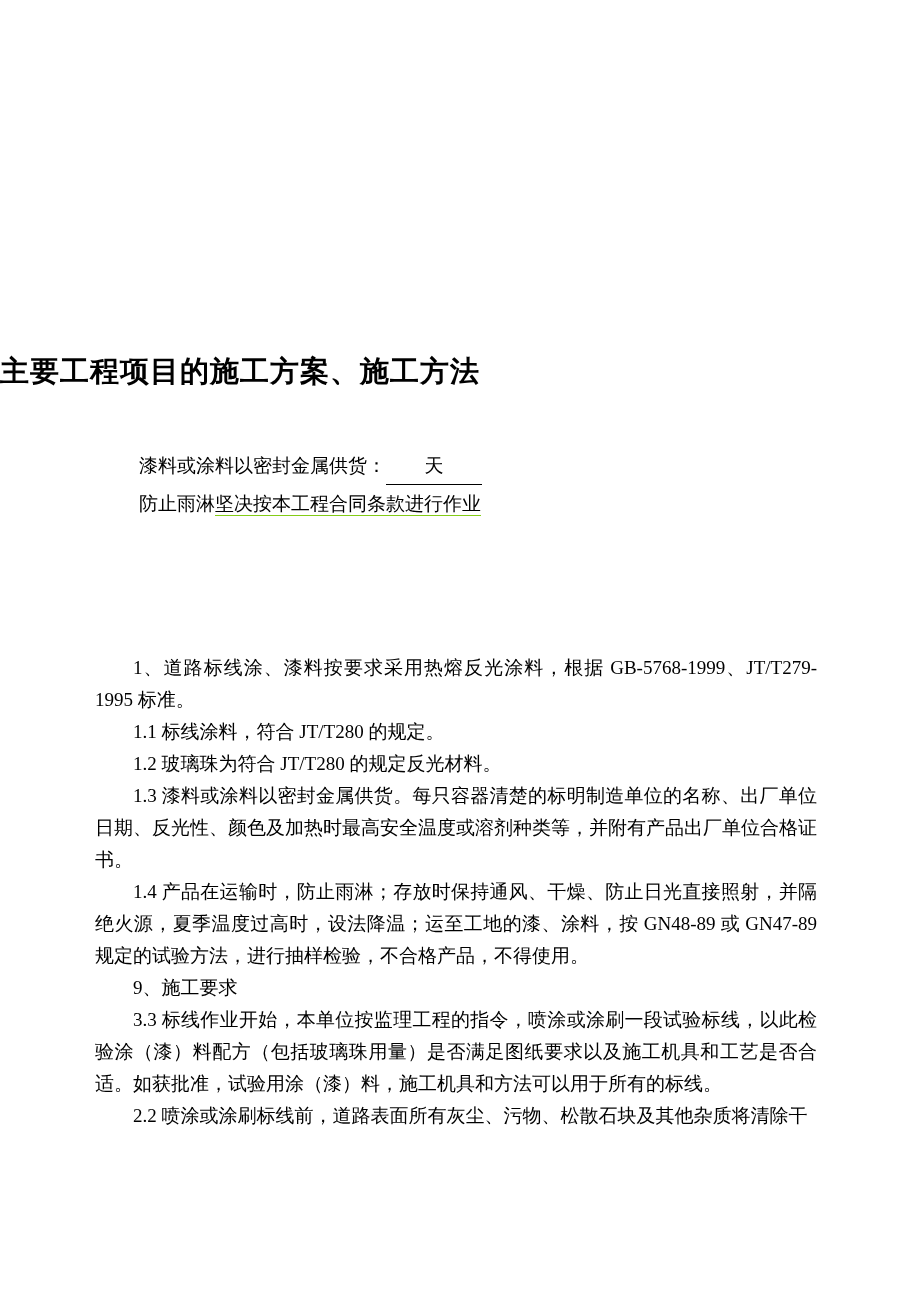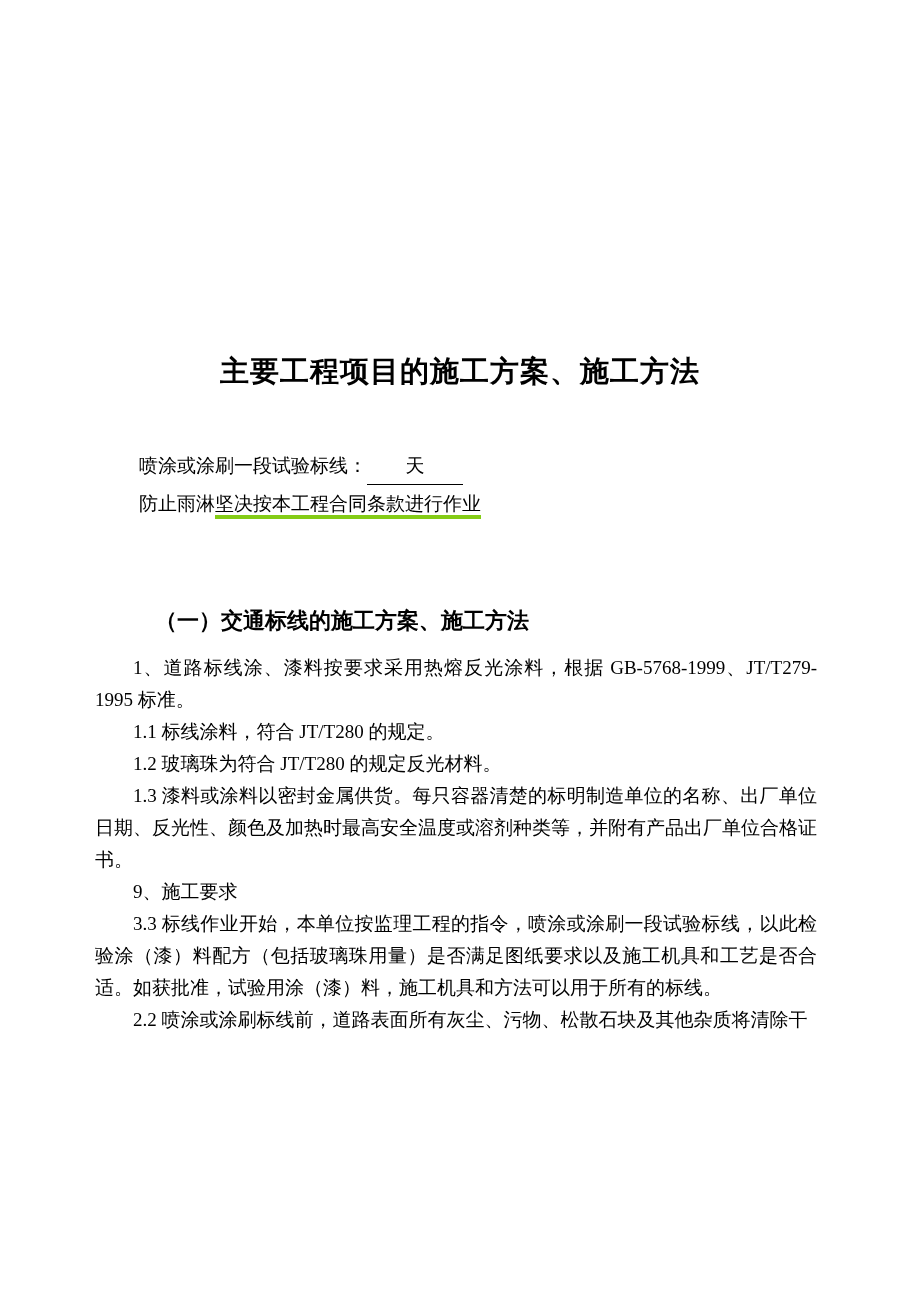--- a/index.html
+++ b/index.html
@@ -15,21 +15,21 @@
     color: #000000;
     font-family: "Liberation Serif", "DejaVu Serif", serif;
     overflow: hidden;
   }
   .doc-title {
     position: absolute;
     top: 350px;
     left: 0;
     width: 100%;
     margin: 0;
-    text-align: center;
+    text-align: left;
     font-size: 29px;
     font-weight: 700;
     letter-spacing: 1px;
     line-height: 42px;
   }
   .commitments {
     position: absolute;
     top: 447px;
     left: 95px;
     width: 722px;
@@ -42,21 +42,21 @@
     white-space: nowrap;
   }
   .blank {
     display: inline-block;
     border-bottom: 1px solid #000;
     text-align: center;
     text-indent: 0;
   }
   .blank-days { width: 96px; }
   .blank-quality { width: 42px; }
-  .uline { border-bottom: 4px solid #84cc16; padding-bottom: 1px; }
+  .uline { border-bottom: 1px solid #84cc16; padding-bottom: 1px; }
   .section-heading {
     position: absolute;
     top: 605px;
     left: 95px;
     width: 722px;
     margin: 0;
     font-size: 22px;
     font-weight: 700;
     text-indent: 60px;
     line-height: 32px;
@@ -76,29 +76,29 @@
   }
 </style>
 </head>
 <body>
 
 <div class="page">
 
   <h1 class="doc-title">主要工程项目的施工方案、施工方法</h1>
 
   <div class="commitments">
-    <p><span>喷涂或涂刷一段试验标线：</span><span class="blank blank-days">天</span></p>
+    <p><span>漆料或涂料以密封金属供货：</span><span class="blank blank-days">天</span></p>
     <p><span>防止雨淋</span><span class="uline">坚决按本工程合同条款进行作业</span></p>
   </div>
 
-  <h2 class="section-heading">（一）交通标线的施工方案、施工方法</h2>
 
   <div class="doc-body">
     <p>1、道路标线涂、漆料按要求采用热熔反光涂料，根据 GB-5768-1999、JT/T279-1995 标准。</p>
     <p>1.1 标线涂料，符合 JT/T280 的规定。</p>
     <p>1.2 玻璃珠为符合 JT/T280 的规定反光材料。</p>
     <p>1.3 漆料或涂料以密封金属供货。每只容器清楚的标明制造单位的名称、出厂单位日期、反光性、颜色及加热时最高安全温度或溶剂种类等，并附有产品出厂单位合格证书。</p>
+    <p>1.4 产品在运输时，防止雨淋；存放时保持通风、干燥、防止日光直接照射，并隔绝火源，夏季温度过高时，设法降温；运至工地的漆、涂料，按 GN48-89 或 GN47-89 规定的试验方法，进行抽样检验，不合格产品，不得使用。</p>
     <p>9、施工要求</p>
     <p>3.3 标线作业开始，本单位按监理工程的指令，喷涂或涂刷一段试验标线，以此检验涂（漆）料配方（包括玻璃珠用量）是否满足图纸要求以及施工机具和工艺是否合适。如获批准，试验用涂（漆）料，施工机具和方法可以用于所有的标线。</p>
     <p>2.2 喷涂或涂刷标线前，道路表面所有灰尘、污物、松散石块及其他杂质将清除干</p>
   </div>
 
 </div>
 
 </body></html>

